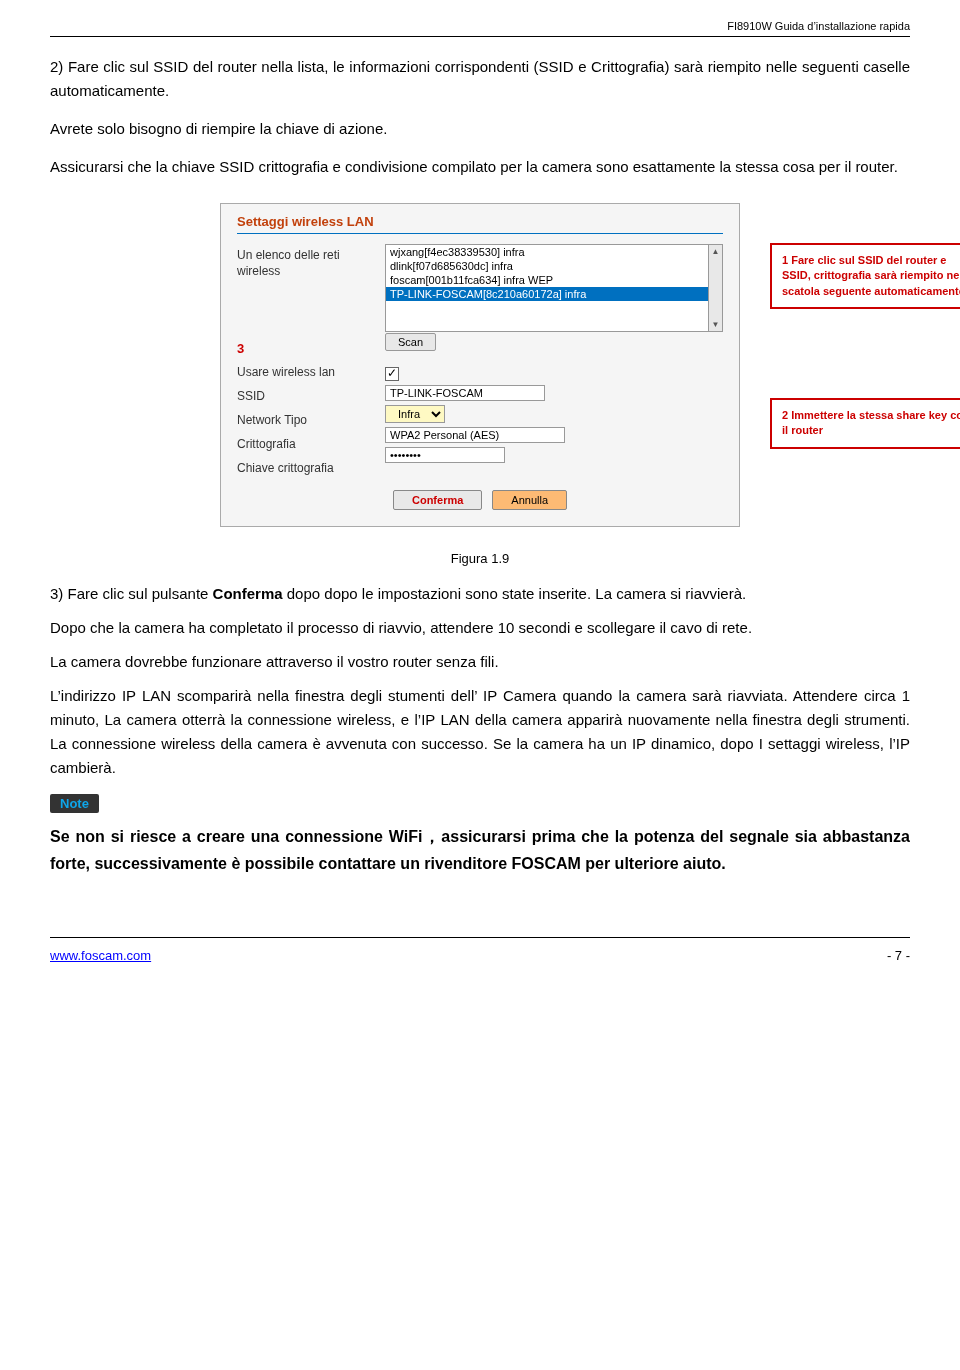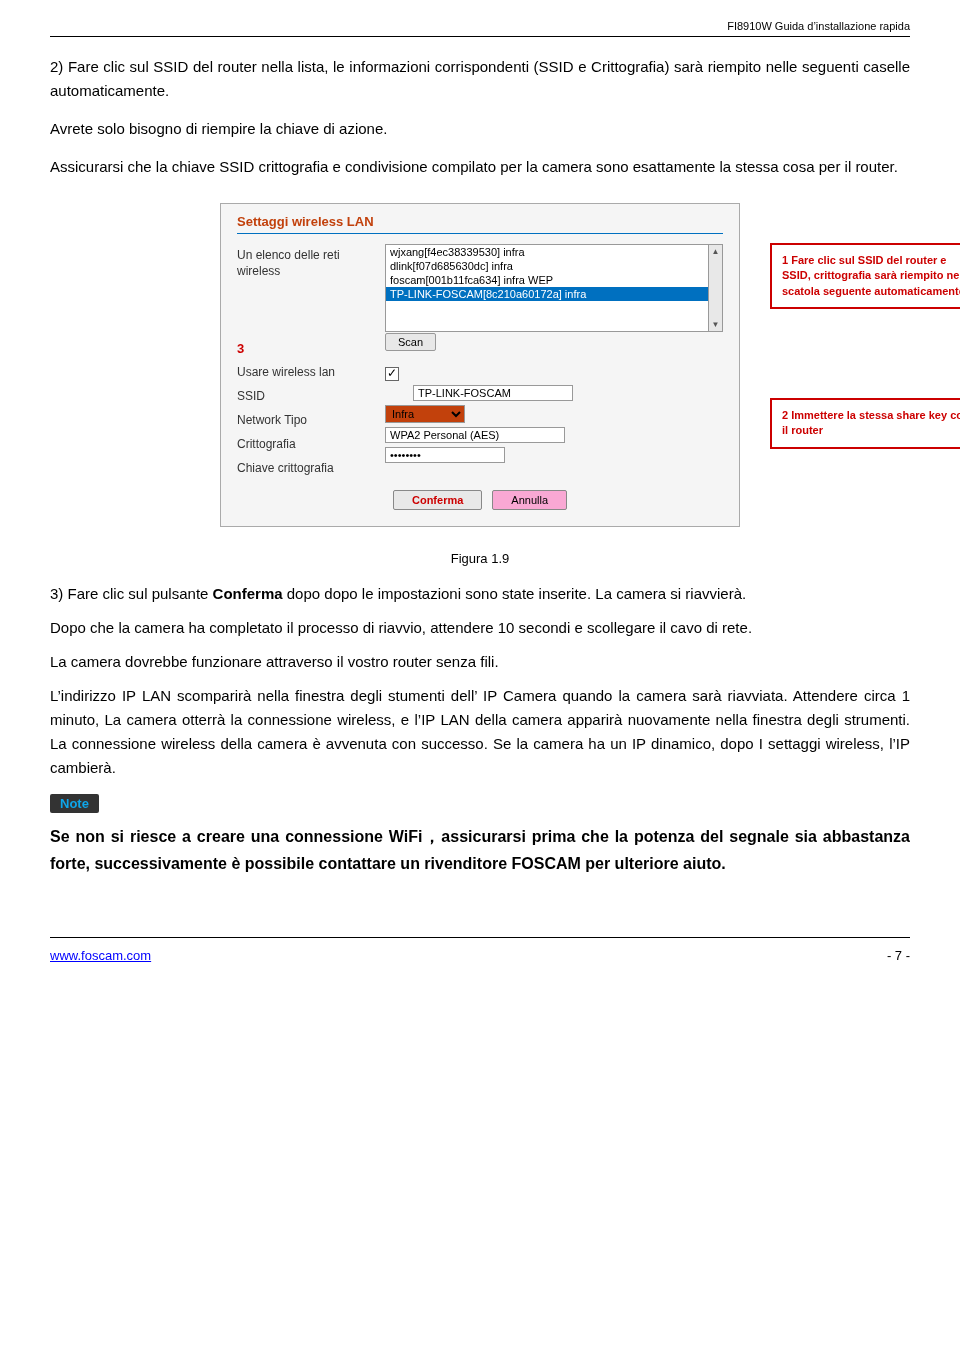--- a/index.html
+++ b/index.html
@@ -72,24 +72,25 @@
     .form-input {
       border: 1px solid #999;
       background: #fff;
       padding: 1px 4px;
       font-size: 11px;
       width: 140px;
     }
 
     .form-select {
       border: 1px solid #999;
-      background: #c2410c;
+      background: #fef9c3;
       padding: 1px 2px;
       font-size: 11px;
-      width: 80px;
+      width: 60px;
+      text-align: center;
     }
 
     .checkbox-icon {
       display: inline-block;
       width: 14px;
       height: 14px;
       border: 1px solid #666;
       background: #fff;
       position: relative;
     }
@@ -114,21 +115,21 @@
       border: 1px solid #888;
       padding: 3px 18px;
       font-size: 11px;
       border-radius: 2px;
       cursor: pointer;
       color: #c00;
       font-weight: bold;
     }
 
     .btn-cancel {
-      background: #f9a8d4;
+      background: #fdba74;
       border: 1px solid #888;
       padding: 3px 18px;
       font-size: 11px;
       border-radius: 2px;
       cursor: pointer;
     }
 
     
     .callout-right {
       position: absolute;
@@ -318,21 +319,21 @@
 
           <div style="margin-bottom:8px;">
             <button class="scan-btn">Scan</button>
           </div>
 
           <div class="form-row">
             <div class="checkbox-icon"></div>
           </div>
 
           <div class="form-row">
-            <input type="text" class="form-input" value="TP-LINK-FOSCAM" style="width: 160px; margin-left: 28px;">
+            <input type="text" class="form-input" value="TP-LINK-FOSCAM" style="width: 160px;">
           </div>
 
           <div class="form-row">
             <select class="form-select">
               <option>Infra</option>
             </select>
           </div>
 
           <div class="form-row">
             <input type="text" class="form-input" value="WPA2 Personal (AES)" style="width: 180px;">

